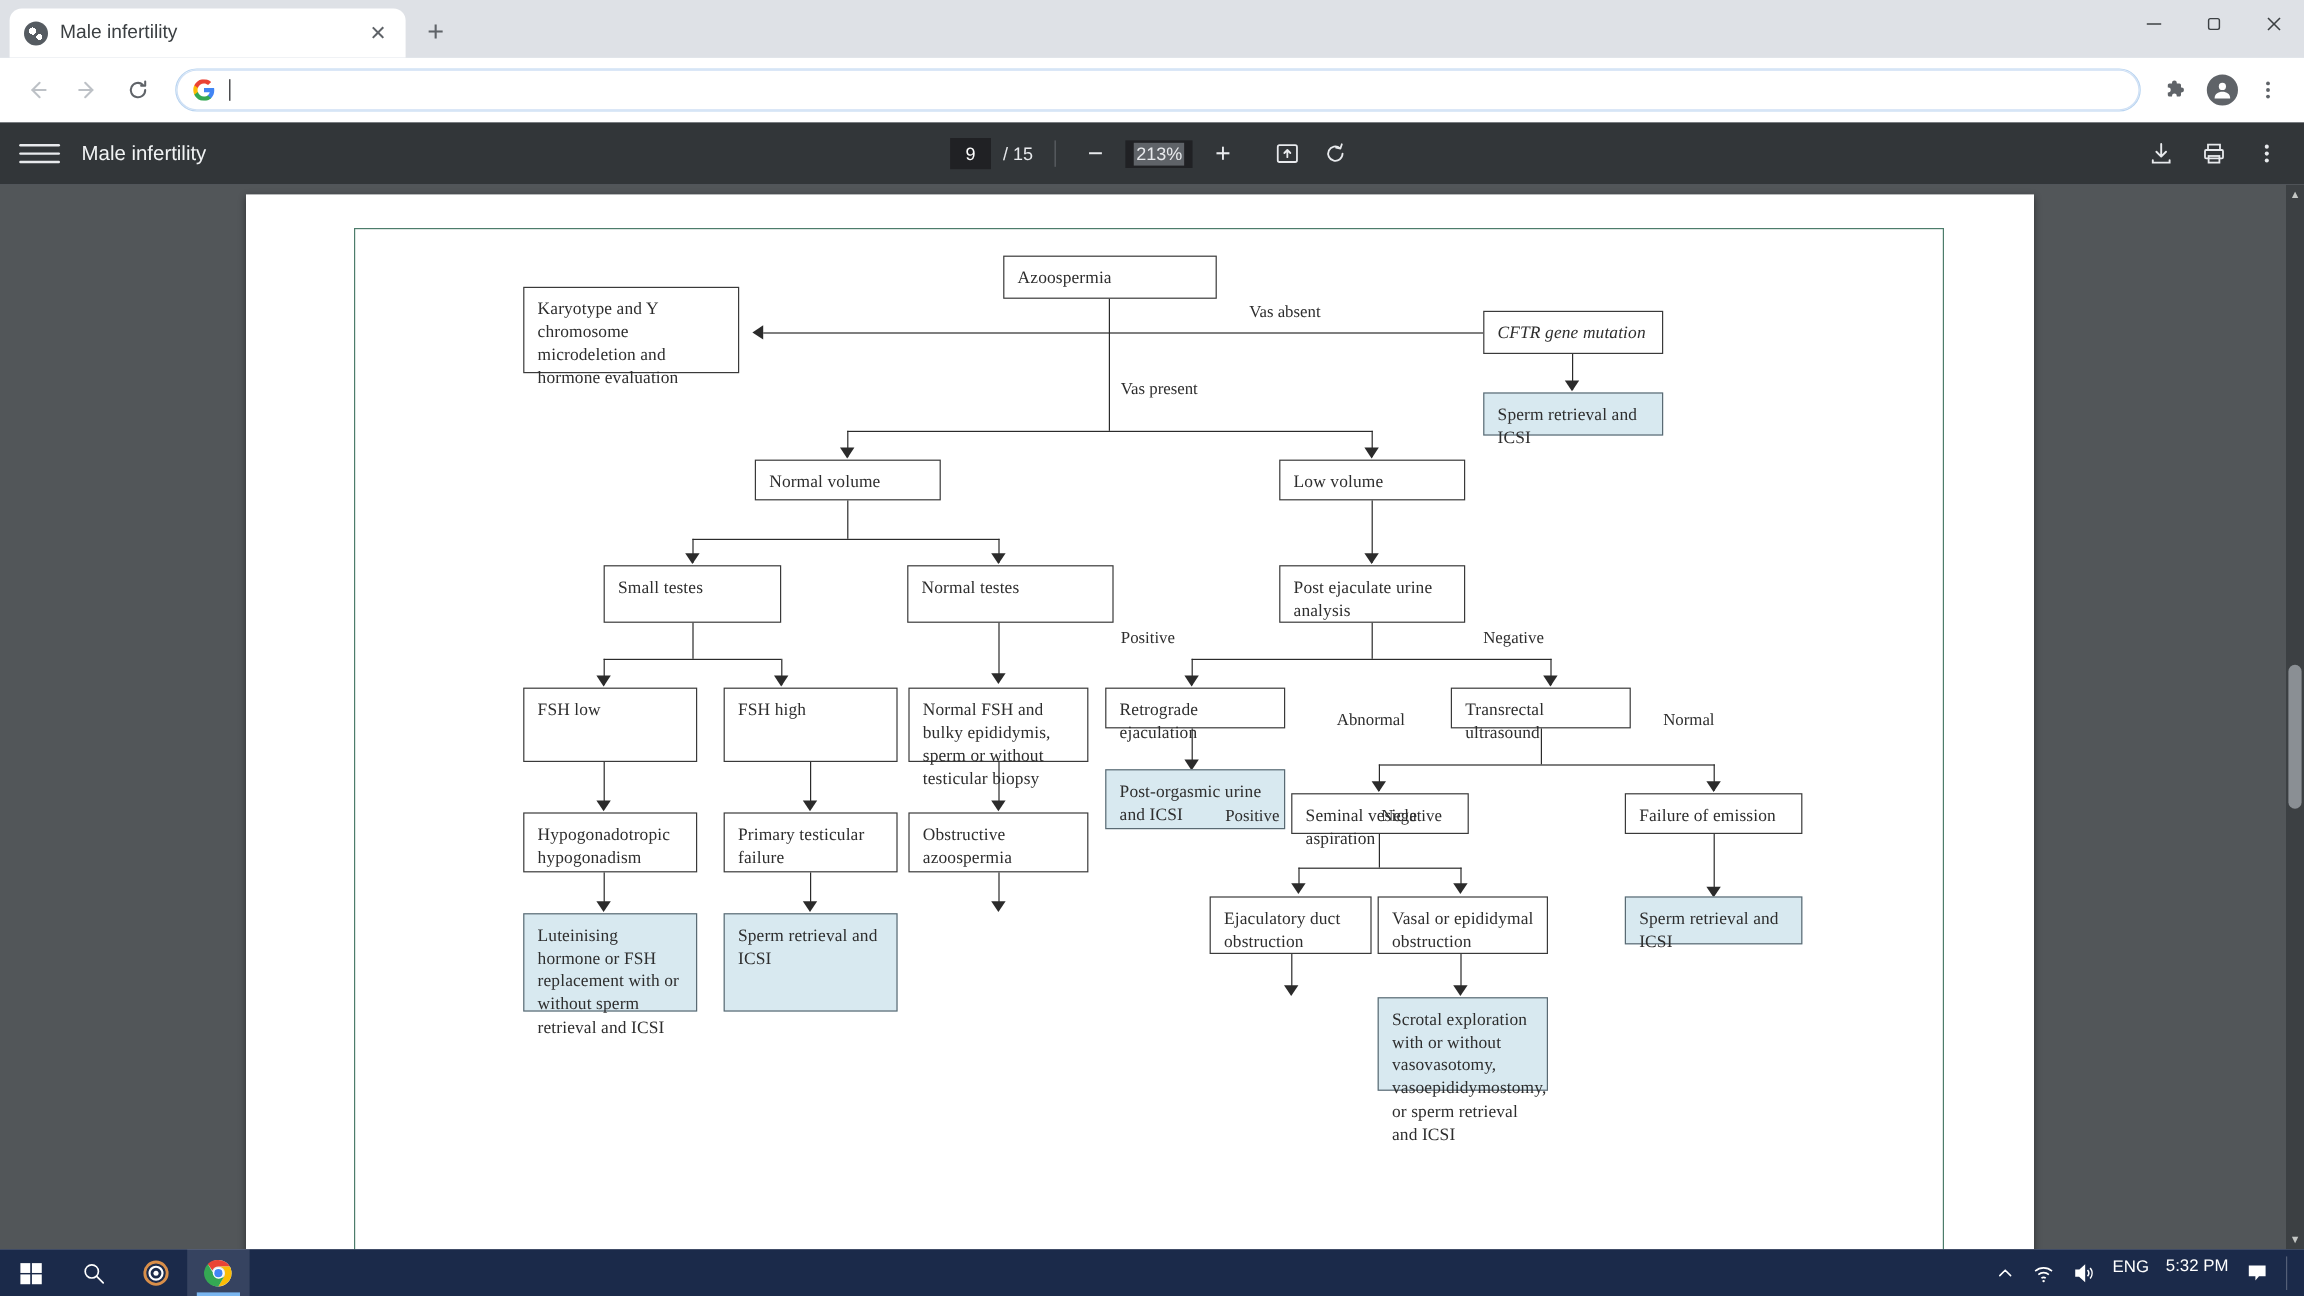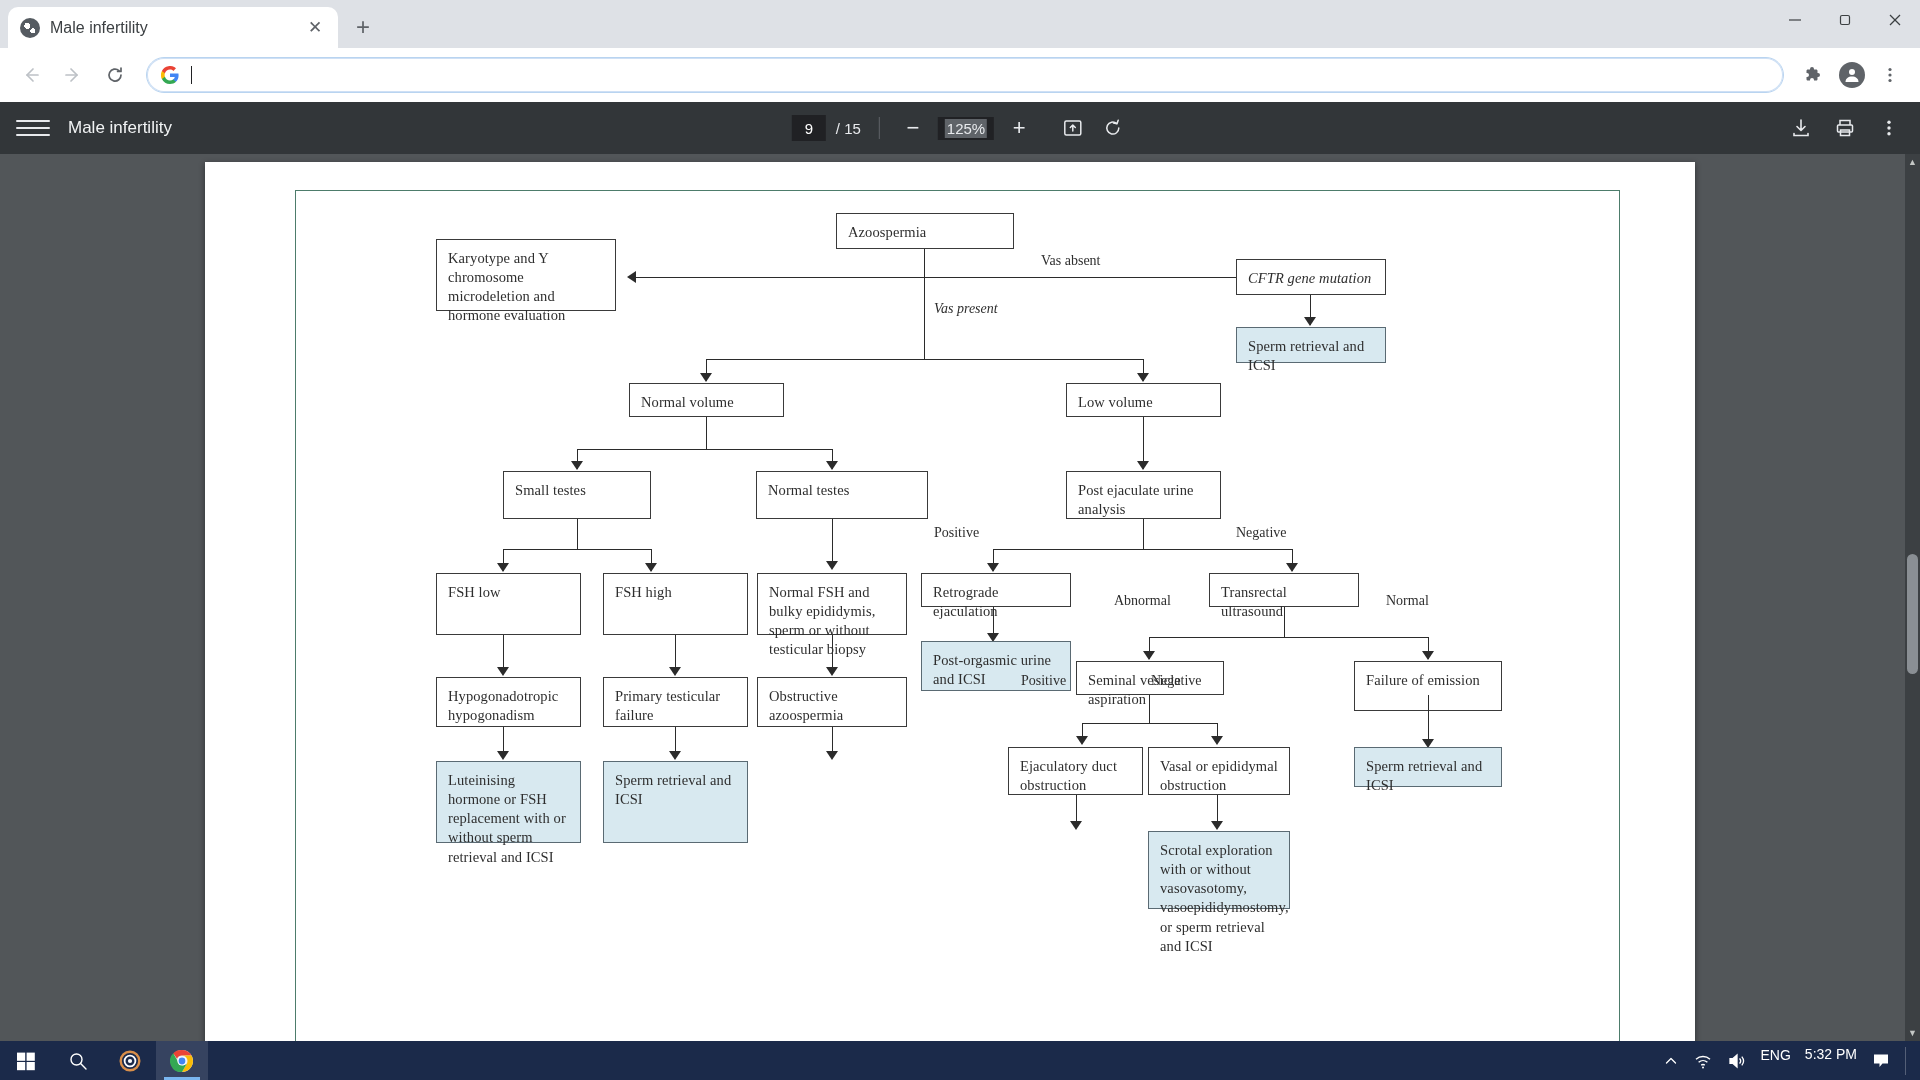--- a/index.html
+++ b/index.html
@@ -202,21 +202,21 @@
         <i></i>
         <i></i>
       </div>
     <div class="pdf-title">Male infertility</div>
 
     <div class="pdf-center">
       <div class="pagebox">9</div>
       <div class="pagetot">/ 15</div>
       <div class="vdiv"></div>
       <div class="zbtn">−</div>
-      <div class="zoomval"><span>125%</span></div>
+      <div class="zoomval"><span>213%</span></div>
       <div class="zbtn">+</div>
       <div class="pic" style="margin-left:14px;">
         <svg width="22" height="22" viewBox="0 0 22 22" fill="none" stroke="#e8eaed" stroke-width="1.5">
             <rect x="3" y="4" width="16" height="14" rx="1.5"></rect>
             <path d="M11 14 L11 8 M8.5 10.5 L11 8 L13.5 10.5" stroke-linecap="round" stroke-linejoin="round"></path>
           </svg>
       </div>
       <div class="pic">
         <svg width="22" height="22" viewBox="0 0 22 22" fill="none" stroke="#e8eaed" stroke-width="1.5">
             <path d="M17 11a6 6 0 1 1-2.2-4.6" stroke-linecap="round"></path>
@@ -262,21 +262,21 @@
           <div class="arrow left" style="left:331px; top:80px;"></div>
           <div class="edgelbl" style="left:745px; top:62px;">Vas absent</div>
 
           <div class="node" style="left:140px; top:48px; width:180px; height:72px;">Karyotype and Y chromosome microdeletion and hormone evaluation</div>
 
           <div class="node ital" style="left:940px; top:68px; width:150px; height:36px;">CFTR gene mutation</div>
           <div class="ln v" style="left:1014px; top:104px; height:30px;"></div>
           <div class="arrow down" style="left:1008px; top:126px;"></div>
           <div class="node blue" style="left:940px; top:136px; width:150px; height:36px;">Sperm retrieval and ICSI</div>
 
-          <div class="edgelbl" style="left:638px; top:110px;font-style:italic;">Vas present</div>
+          <div class="edgelbl" style="left:638px; top:126px;">Vas present</div>
 
           <div class="ln h" style="left:410px; top:168px; width:438px;"></div>
           <div class="ln v" style="left:410px; top:168px; height:22px;"></div>
           <div class="ln v" style="left:847px; top:168px; height:22px;"></div>
           <div class="arrow down" style="left:404px; top:182px;"></div>
           <div class="arrow down" style="left:841px; top:182px;"></div>
 
           <div class="node" style="left:333px; top:192px; width:155px; height:34px;">Normal volume</div>
           <div class="node" style="left:770px; top:192px; width:155px; height:34px;">Low volume</div>
 
@@ -327,21 +327,21 @@
           <div class="ln v" style="left:988px; top:416px; height:30px;"></div>
           <div class="ln h" style="left:853px; top:446px; width:280px;"></div>
           <div class="ln v" style="left:853px; top:446px; height:22px;"></div>
           <div class="ln v" style="left:1132px; top:446px; height:22px;"></div>
           <div class="arrow down" style="left:847px; top:460px;"></div>
           <div class="arrow down" style="left:1126px; top:460px;"></div>
           <div class="edgelbl" style="left:818px; top:402px;">Abnormal</div>
           <div class="edgelbl" style="left:1090px; top:402px;">Normal</div>
 
           <div class="node" style="left:780px; top:470px; width:148px; height:34px;">Seminal vesicle aspiration</div>
-          <div class="node" style="left:1058px; top:470px; width:148px; height:50px;">Failure of emission</div>
+          <div class="node" style="left:1058px; top:470px; width:148px; height:34px;">Failure of emission</div>
 
           <div class="ln v" style="left:207px; top:444px; height:38px;"></div>
           <div class="arrow down" style="left:201px; top:476px;"></div>
           <div class="node" style="left:140px; top:486px; width:145px; height:50px;">Hypogonadotropic hypogonadism</div>
 
           <div class="ln v" style="left:379px; top:444px; height:38px;"></div>
           <div class="arrow down" style="left:373px; top:476px;"></div>
           <div class="node" style="left:307px; top:486px; width:145px; height:50px;">Primary testicular failure</div>
 
           <div class="ln v" style="left:536px; top:444px; height:38px;"></div>

